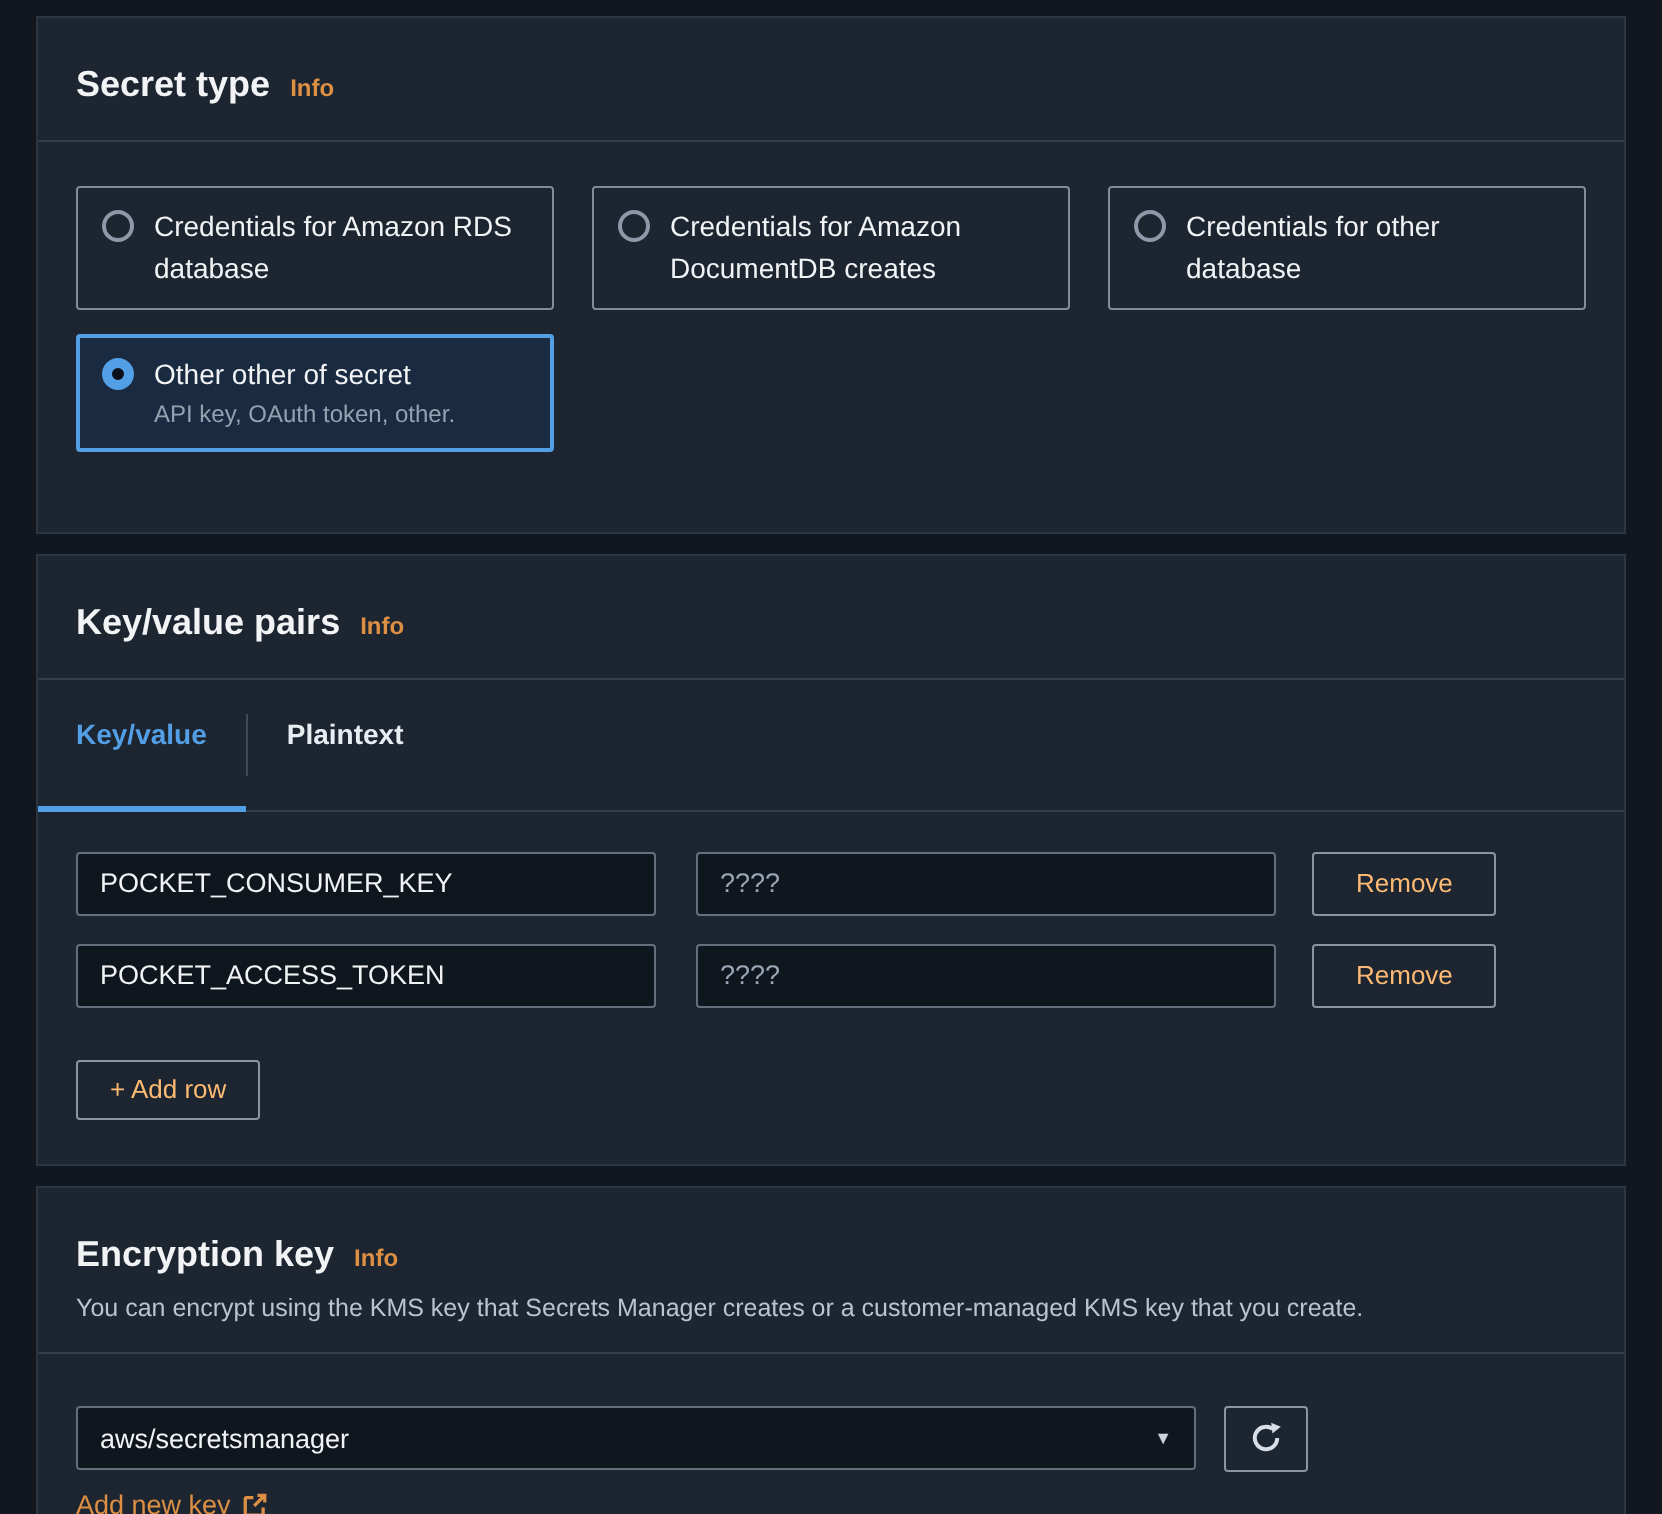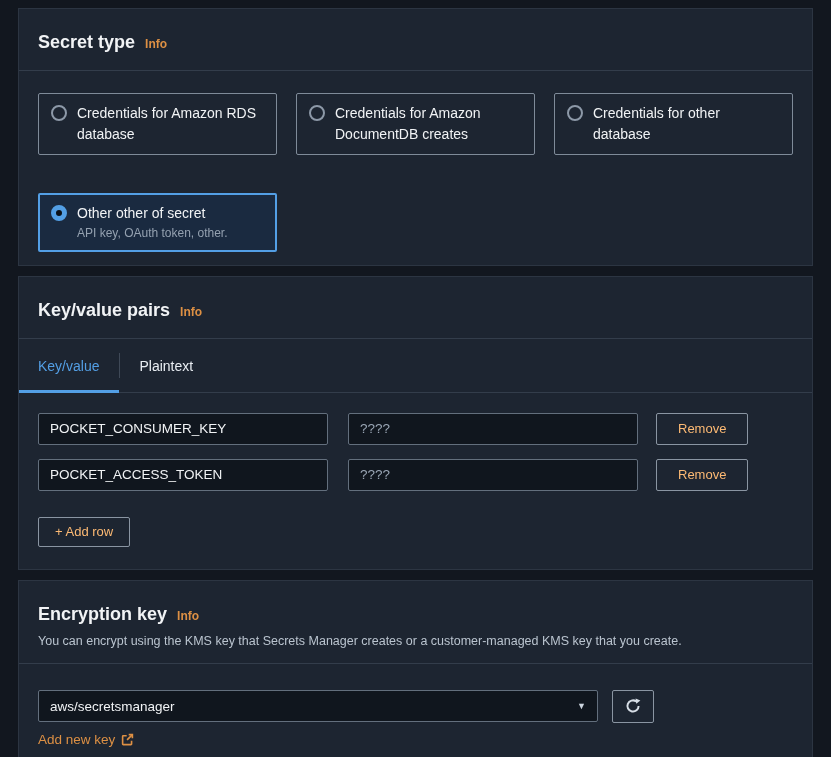--- a/index.html
+++ b/index.html
@@ -40,22 +40,22 @@
     color:var(--link-orange);
     font-size:12px;font-weight:600;
     margin-left:10px;cursor:pointer;text-decoration:none;
   }
   .panel-desc{font-size:12.5px;color:#bac4cf;margin-top:7px;line-height:16px}
 
   
   .cards{
     display:grid;
     grid-template-columns:repeat(3,1fr);
-    gap:38px 19px;
-    padding:22px 19px 13px;
+    gap:12px 19px;
+    padding:22px 19px 40px;
   }
   .card{
     display:flex;align-items:flex-start;gap:10px;
     border:1px solid var(--card-border);
     border-radius:2px;
     padding:9px 12px;
     min-height:57px;
     cursor:pointer;
     background:transparent;
   }
@@ -73,22 +73,22 @@
     border:5px solid var(--accent-blue);
     background:#0b1017;
   }
   .card-label{font-size:14px;line-height:1.5;color:var(--text-primary)}
   .card-desc{font-size:12px;color:var(--text-muted);margin-top:1px;line-height:1.4}
 
   
   .tabs{display:flex;border-bottom:1px solid var(--divider)}
   .tab{
     position:relative;
-    padding:17px 20px 16px;
-    font-size:14px;font-weight:400;line-height:20px;
+    padding:17px 20px 28px;
+    font-size:14px;font-weight:700;line-height:20px;
     color:#e8edf2;cursor:pointer;
   }
   .tab:first-child{padding-left:19px}
   .tab.active{color:var(--accent-blue)}
   .tab.active::after{
     content:"";position:absolute;left:0;right:0;bottom:-1px;height:3px;
     background:var(--accent-blue);
   }
   .tab + .tab::before{
     content:"";position:absolute;left:0;top:26%;height:48%;width:1px;

